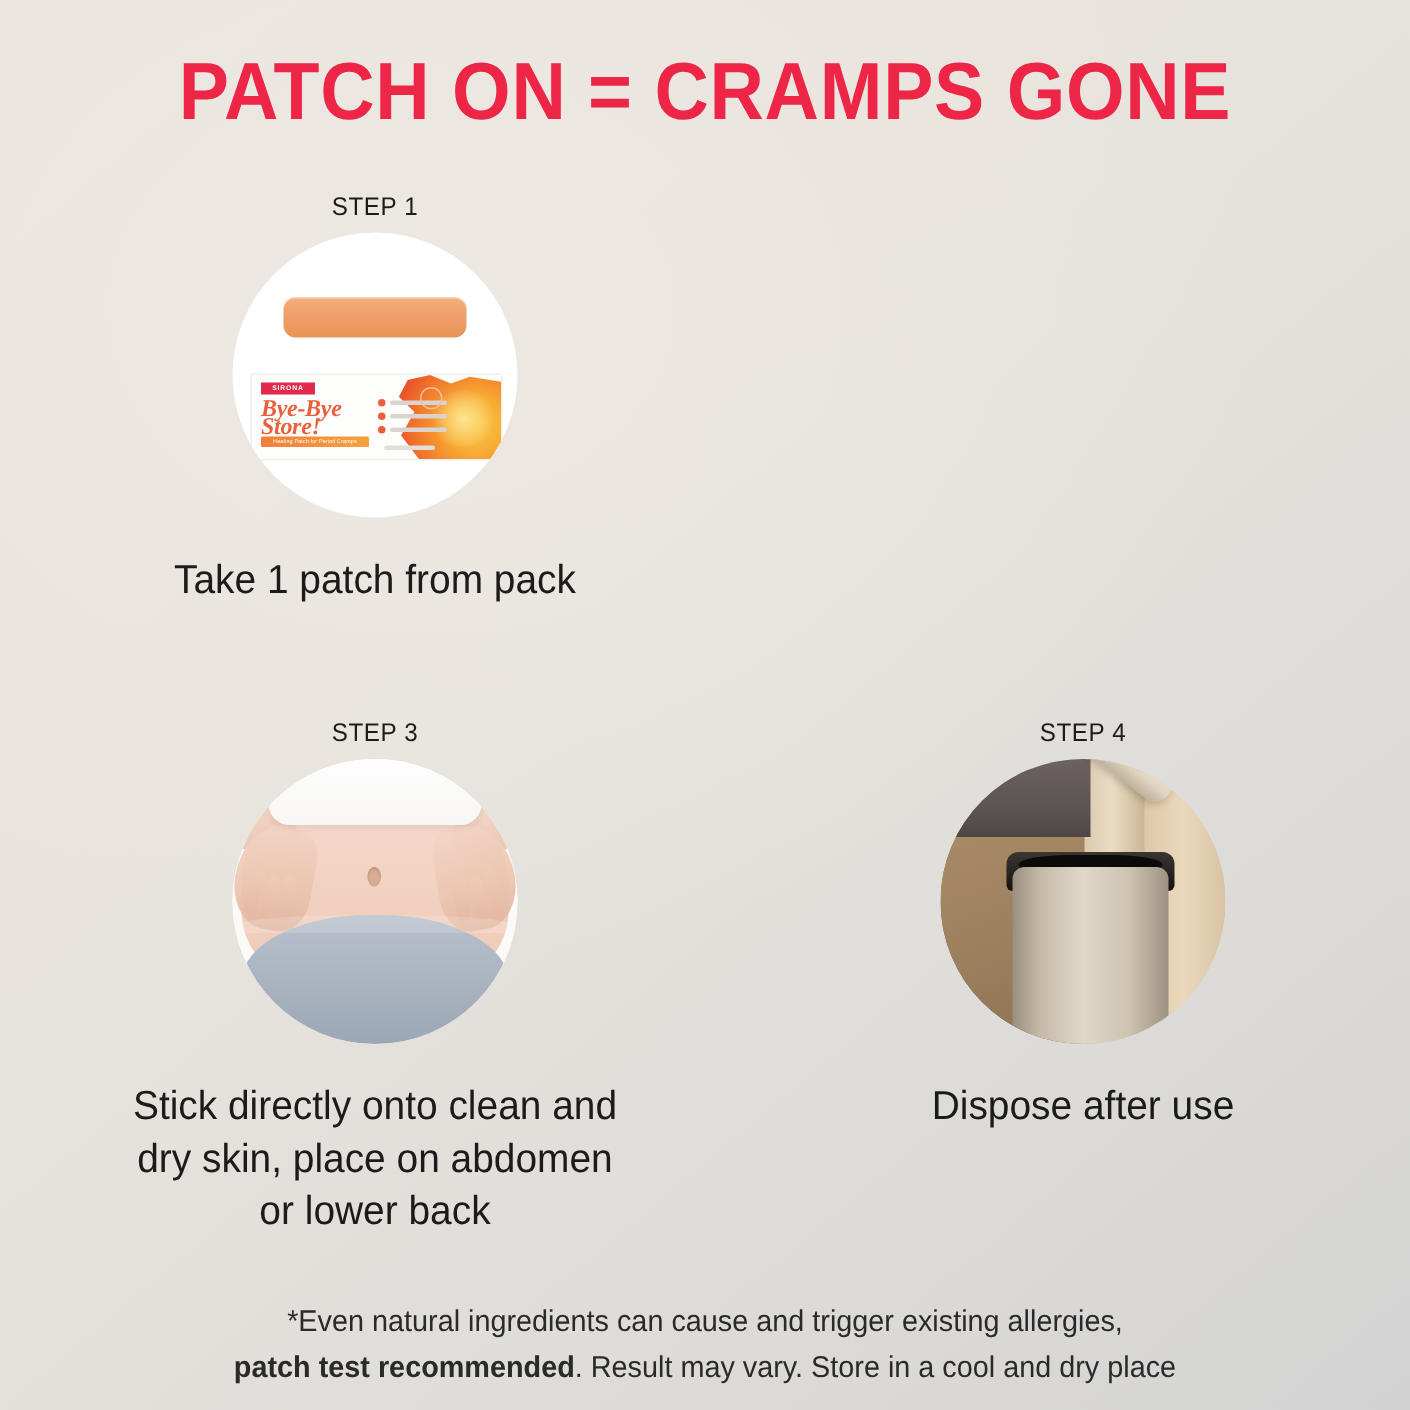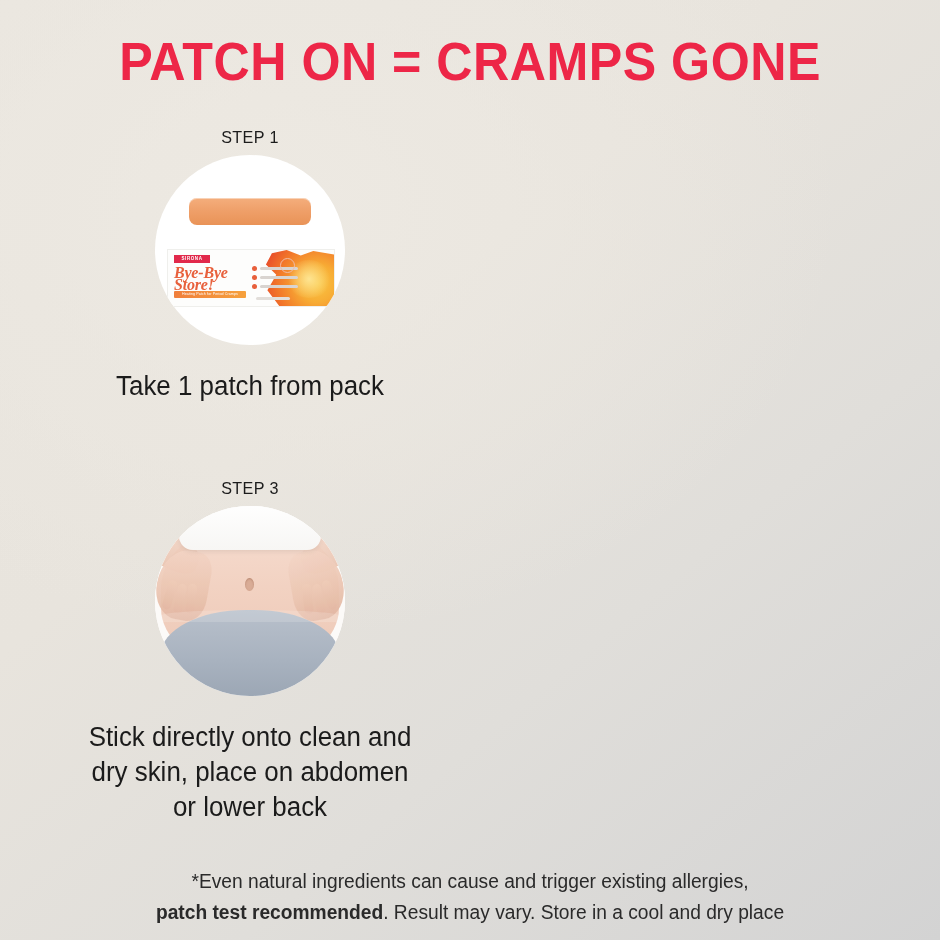--- a/index.html
+++ b/index.html
@@ -486,19 +486,40 @@
         </div>
       </div>
     </div>
     <div class="caption">
       <span class="ln">Stick directly onto clean and</span>
       <span class="ln">dry skin, place on abdomen</span>
       <span class="ln">or lower back</span>
     </div>
   </div>
 
+  <div class="step step-col-right step-row-2">
+    <div class="step-label">STEP 4</div>
+    <div class="circle-wrap">
+      <div class="circle">
+        <div class="s4">
+          <div class="s4-wall-r"></div>
+          <div class="s4-panel"></div>
+          <div class="s4-wall-l"></div>
+          <div class="s4-floor"></div>
+          <div class="s4-counter"></div>
+          <div class="s4-bin-top"></div>
+          <div class="s4-bin-mouth"></div>
+          <div class="s4-bin"></div>
+          <div class="s4-lid"></div>
+        </div>
+      </div>
+    </div>
+    <div class="caption">
+      <span class="ln">Dispose after use</span>
+    </div>
+  </div>
 
   <div class="footer">
     <span class="ln">*Even natural ingredients can cause and trigger existing allergies,</span>
     <span class="ln"><b>patch test recommended</b><span>. Result may vary. Store in a cool and dry place</span></span>
   </div>
 
 </div>
 
 </body></html>

